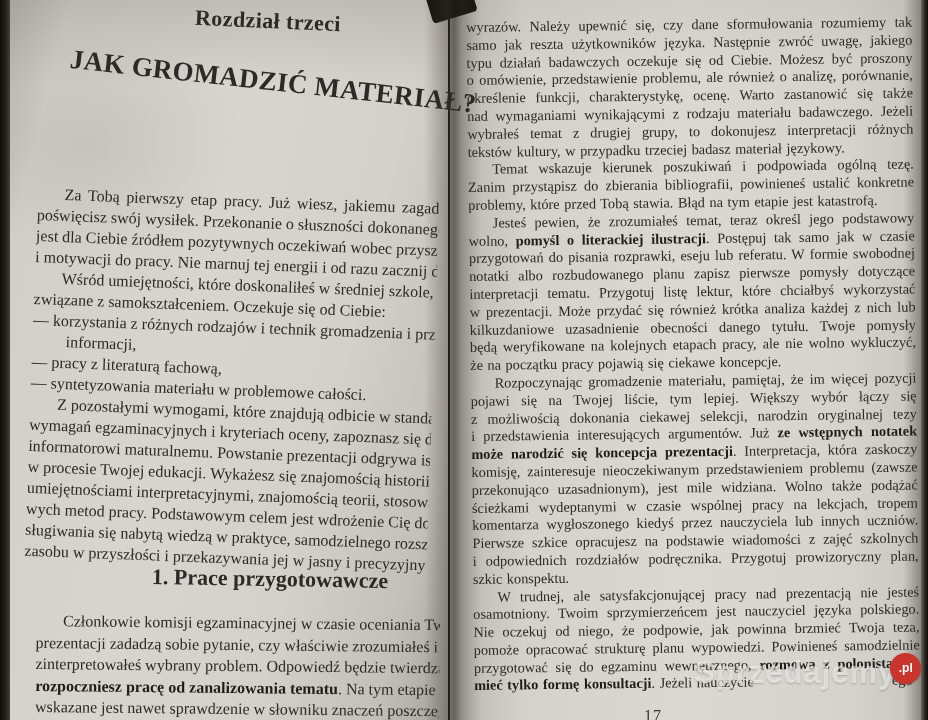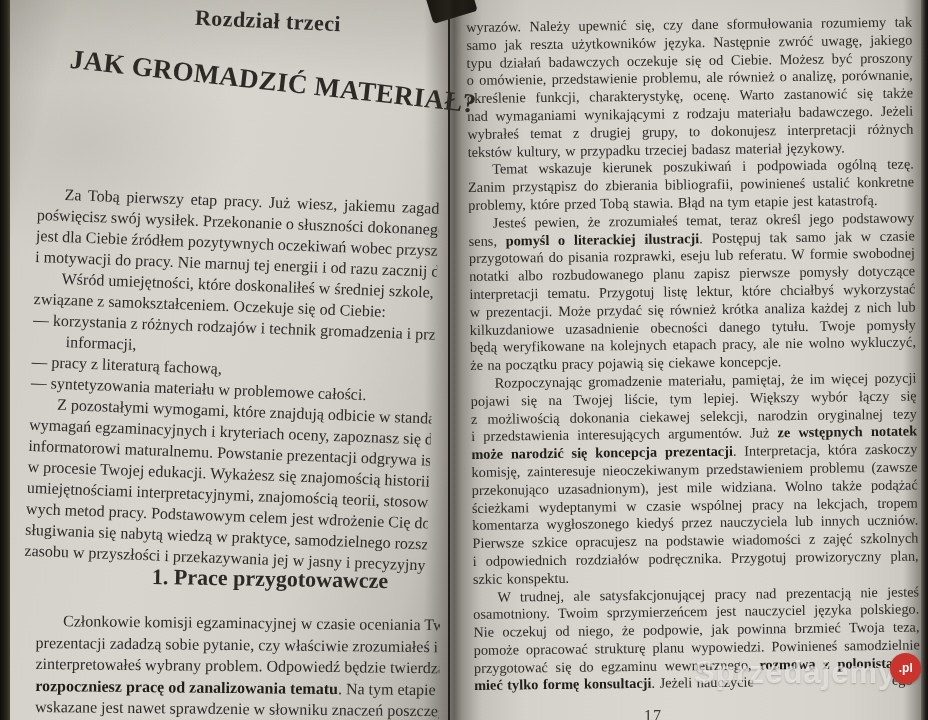--- a/index.html
+++ b/index.html
@@ -103,21 +103,21 @@
       <div class="line"><span>typu działań badawczych oczekuje się od Ciebie. Możesz być proszony</span></div>
       <div class="line"><span>o omówienie, przedstawienie problemu, ale również o analizę, porównanie,</span></div>
       <div class="line"><span>określenie funkcji, charakterystykę, ocenę. Warto zastanowić się także</span></div>
       <div class="line"><span>nad wymaganiami wynikającymi z rodzaju materiału badawczego. Jeżeli</span></div>
       <div class="line"><span>wybrałeś temat z drugiej grupy, to dokonujesz interpretacji różnych</span></div>
       <div class="line nj"><span>tekstów kultury, w przypadku trzeciej badasz materiał językowy.</span></div>
       <div class="line ind1"><span>Temat wskazuje kierunek poszukiwań i podpowiada ogólną tezę.</span></div>
       <div class="line"><span>Zanim przystąpisz do zbierania bibliografii, powinieneś ustalić konkretne</span></div>
       <div class="line nj"><span>problemy, które przed Tobą stawia. Błąd na tym etapie jest katastrofą.</span></div>
       <div class="line ind1"><span>Jesteś pewien, że zrozumiałeś temat, teraz określ jego podstawowy</span></div>
-      <div class="line"><span>sens, </span><b>pomyśl o literackiej ilustracji</b><span>. Postępuj tak samo jak w czasie</span></div>
+      <div class="line"><span>wolno, </span><b>pomyśl o literackiej ilustracji</b><span>. Postępuj tak samo jak w czasie</span></div>
       <div class="line"><span>przygotowań do pisania rozprawki, eseju lub referatu. W formie swobodnej</span></div>
       <div class="line"><span>notatki albo rozbudowanego planu zapisz pierwsze pomysły dotyczące</span></div>
       <div class="line"><span>interpretacji tematu. Przygotuj listę lektur, które chciałbyś wykorzystać</span></div>
       <div class="line"><span>w prezentacji. Może przydać się również krótka analiza każdej z nich lub</span></div>
       <div class="line"><span>kilkuzdaniowe uzasadnienie obecności danego tytułu. Twoje pomysły</span></div>
       <div class="line"><span>będą weryfikowane na kolejnych etapach pracy, ale nie wolno wykluczyć,</span></div>
       <div class="line nj"><span>że na początku pracy pojawią się ciekawe koncepcje.</span></div>
       <div class="line ind1"><span>Rozpoczynając gromadzenie materiału, pamiętaj, że im więcej pozycji</span></div>
       <div class="line"><span>pojawi się na Twojej liście, tym lepiej. Większy wybór łączy się</span></div>
       <div class="line"><span>z możliwością dokonania ciekawej selekcji, narodzin oryginalnej tezy</span></div>

